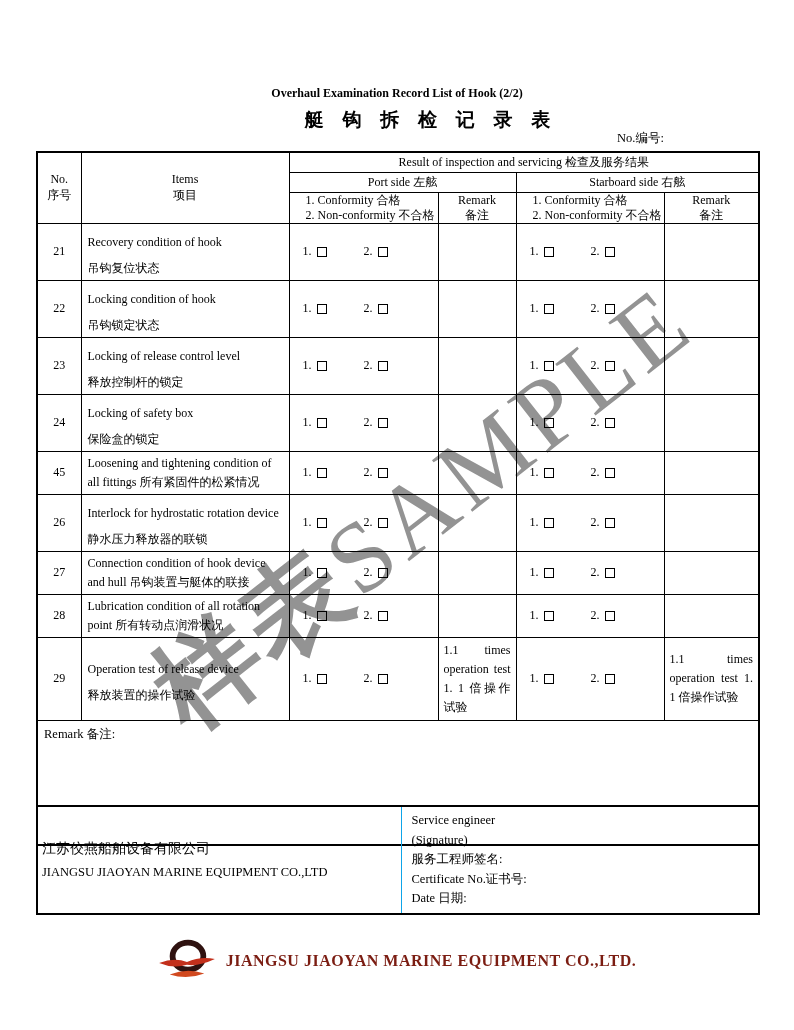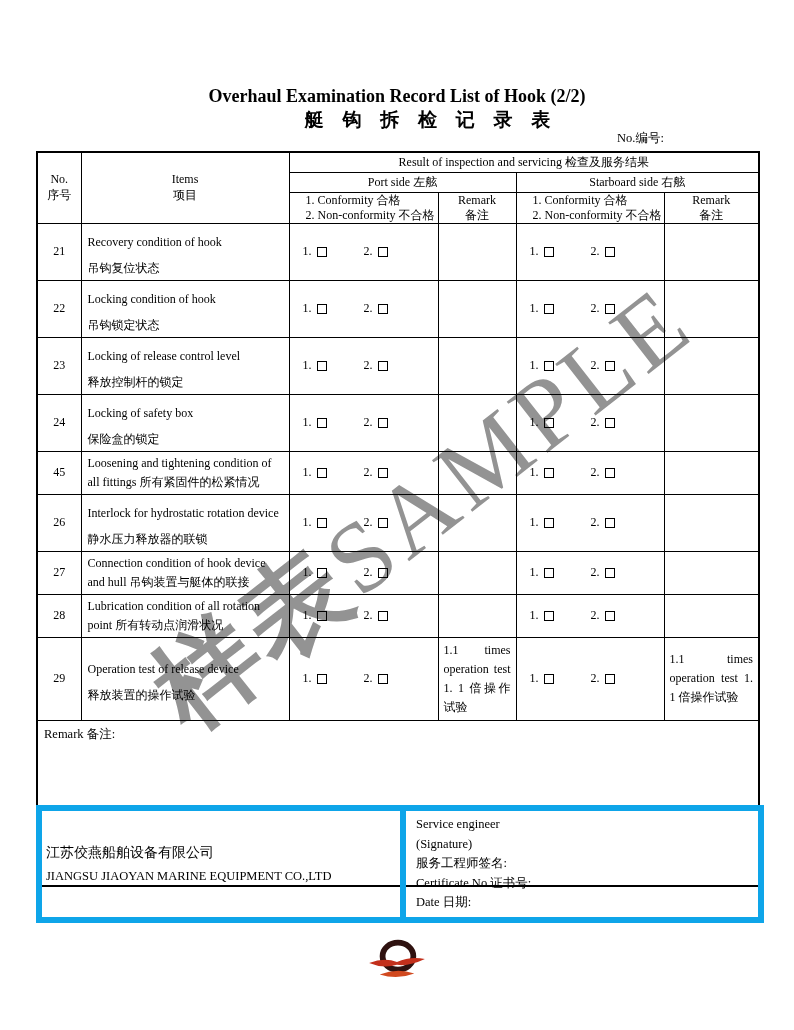--- a/index.html
+++ b/index.html
@@ -16,21 +16,21 @@
     white-space:nowrap; z-index:1; pointer-events:none;
     color:#8a8a8a; opacity:.92; font-size:98px;
   }
   .watermark .wm-zh { font-weight:bold; font-size:104px; letter-spacing:4px; }
   .watermark .wm-en { font-size:100px; letter-spacing:6px; }
 
   .layer { position:absolute; left:0; top:0; width:100%; z-index:2; }
 
   
   .title-en { position:absolute; top:86px; width:100%; text-align:center;
-              font-size:18px; font-weight:bold; }
+              font-size:12px; font-weight:bold; }
   .title-zh { position:absolute; top:107px; width:100%; text-align:center;
               font-size:19px; font-weight:bold; letter-spacing:7px;margin-left:34px; }
   .doc-no   { position:absolute; top:130px; left:617px; font-size:12.5px; }
 
   
   table { border-collapse:collapse; table-layout:fixed; background:transparent; }
   .main-table { position:absolute; left:36px; top:151px; width:722px;
                 border:2px solid #000; }
   .main-table td, .main-table th { border:1px solid #000; font-weight:normal;
                 font-size:12px; overflow:hidden; }
@@ -52,26 +52,26 @@
 
   .c-conf { vertical-align:middle; }
   .c-conf .cb-wrap { display:flex; align-items:center; padding-left:13px; column-gap:37px; }
   .cb { display:inline-flex; align-items:center; gap:5px; }
   .box { display:inline-block; width:10px; height:10px; border:1px solid #000;
          background:transparent; }
 
   .c-rem { vertical-align:middle; padding:3px 5px; font-size:11.5px;
            line-height:19px; text-align:justify; }
 
-  .remark-row td { height:166px; vertical-align:top; padding:5px 6px; font-size:12.5px; }
+  .remark-row td { height:125px; vertical-align:top; padding:5px 6px; font-size:12.5px; }
 
   
   .footer-table { position:absolute; left:36px; top:805px; width:722px;
                   border:2px solid #000; }
-  .footer-table td { border:6px solid #0ea5e9; font-size:12.5px; vertical-align:middle; }
+  .footer-table td { border:1px solid #0ea5e9; font-size:12.5px; vertical-align:middle; }
   .f-company { padding:6px 4px; }
   .f-company .zh { font-size:14px; line-height:24px; }
   .f-company .en { font-size:12.5px; line-height:22px; }
   .f-engineer { padding:4px 10px; }
   .f-engineer .eng-line { line-height:19.5px; }
 
   
   .brand { position:absolute; left:0; top:936px; width:100%;
            display:flex; justify-content:center; align-items:center; gap:10px; }
   .brand-text { font-size:16px; font-weight:bold; letter-spacing:.5px; color:#7b1d12; }
@@ -480,14 +480,15 @@
       </tr>
     </tbody>
   </table>
 
   <div class="brand">
     <svg class="brand-logo" viewBox="0 0 60 52" xmlns="http://www.w3.org/2000/svg">
       <ellipse cx="31" cy="21" rx="16" ry="14" fill="none" stroke="#2f1210" stroke-width="6"></ellipse>
       <path d="M1 28 Q17 22 30 27 Q44 21 59 24 Q42 32 30 30 Q15 34 1 28 Z" fill="#c3301c"></path>
       <path d="M12 40 Q30 33 48 39 Q30 46 12 40 Z" fill="#d1491f"></path>
     </svg>
+    <span class="brand-text">JIANGSU JIAOYAN MARINE EQUIPMENT CO.,LTD.</span>
   </div>
 </div>
 
 </body></html>

